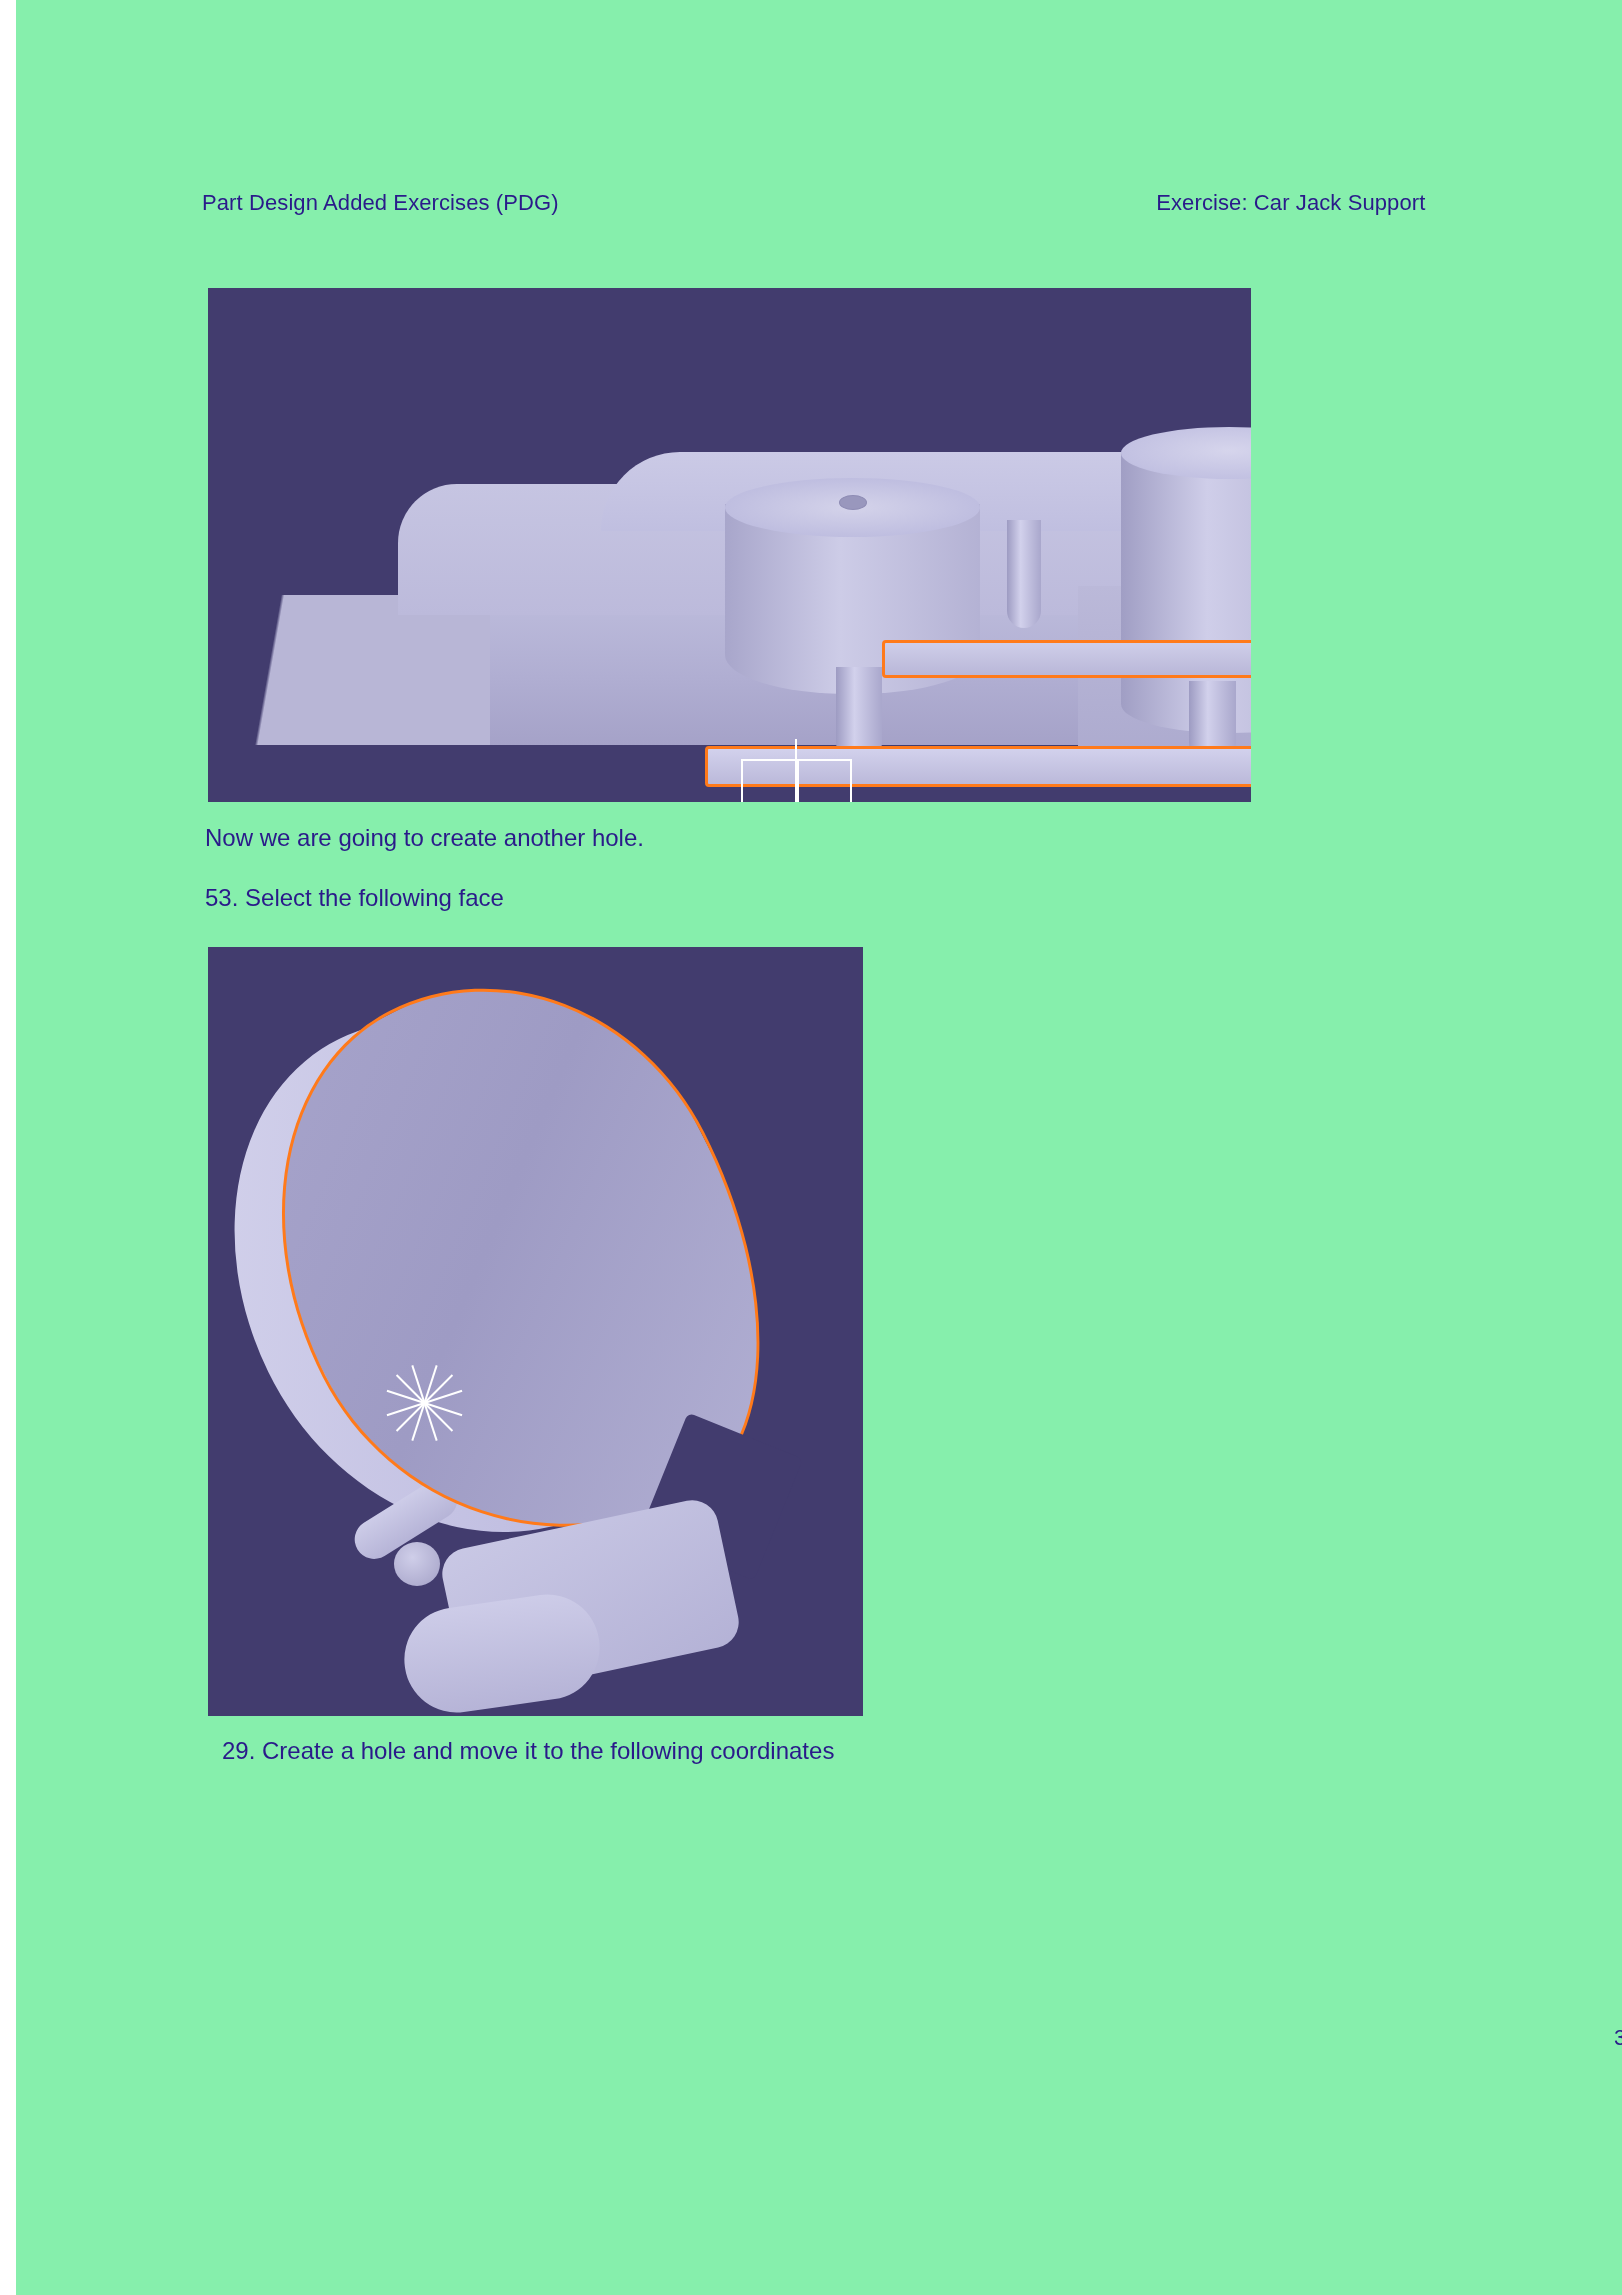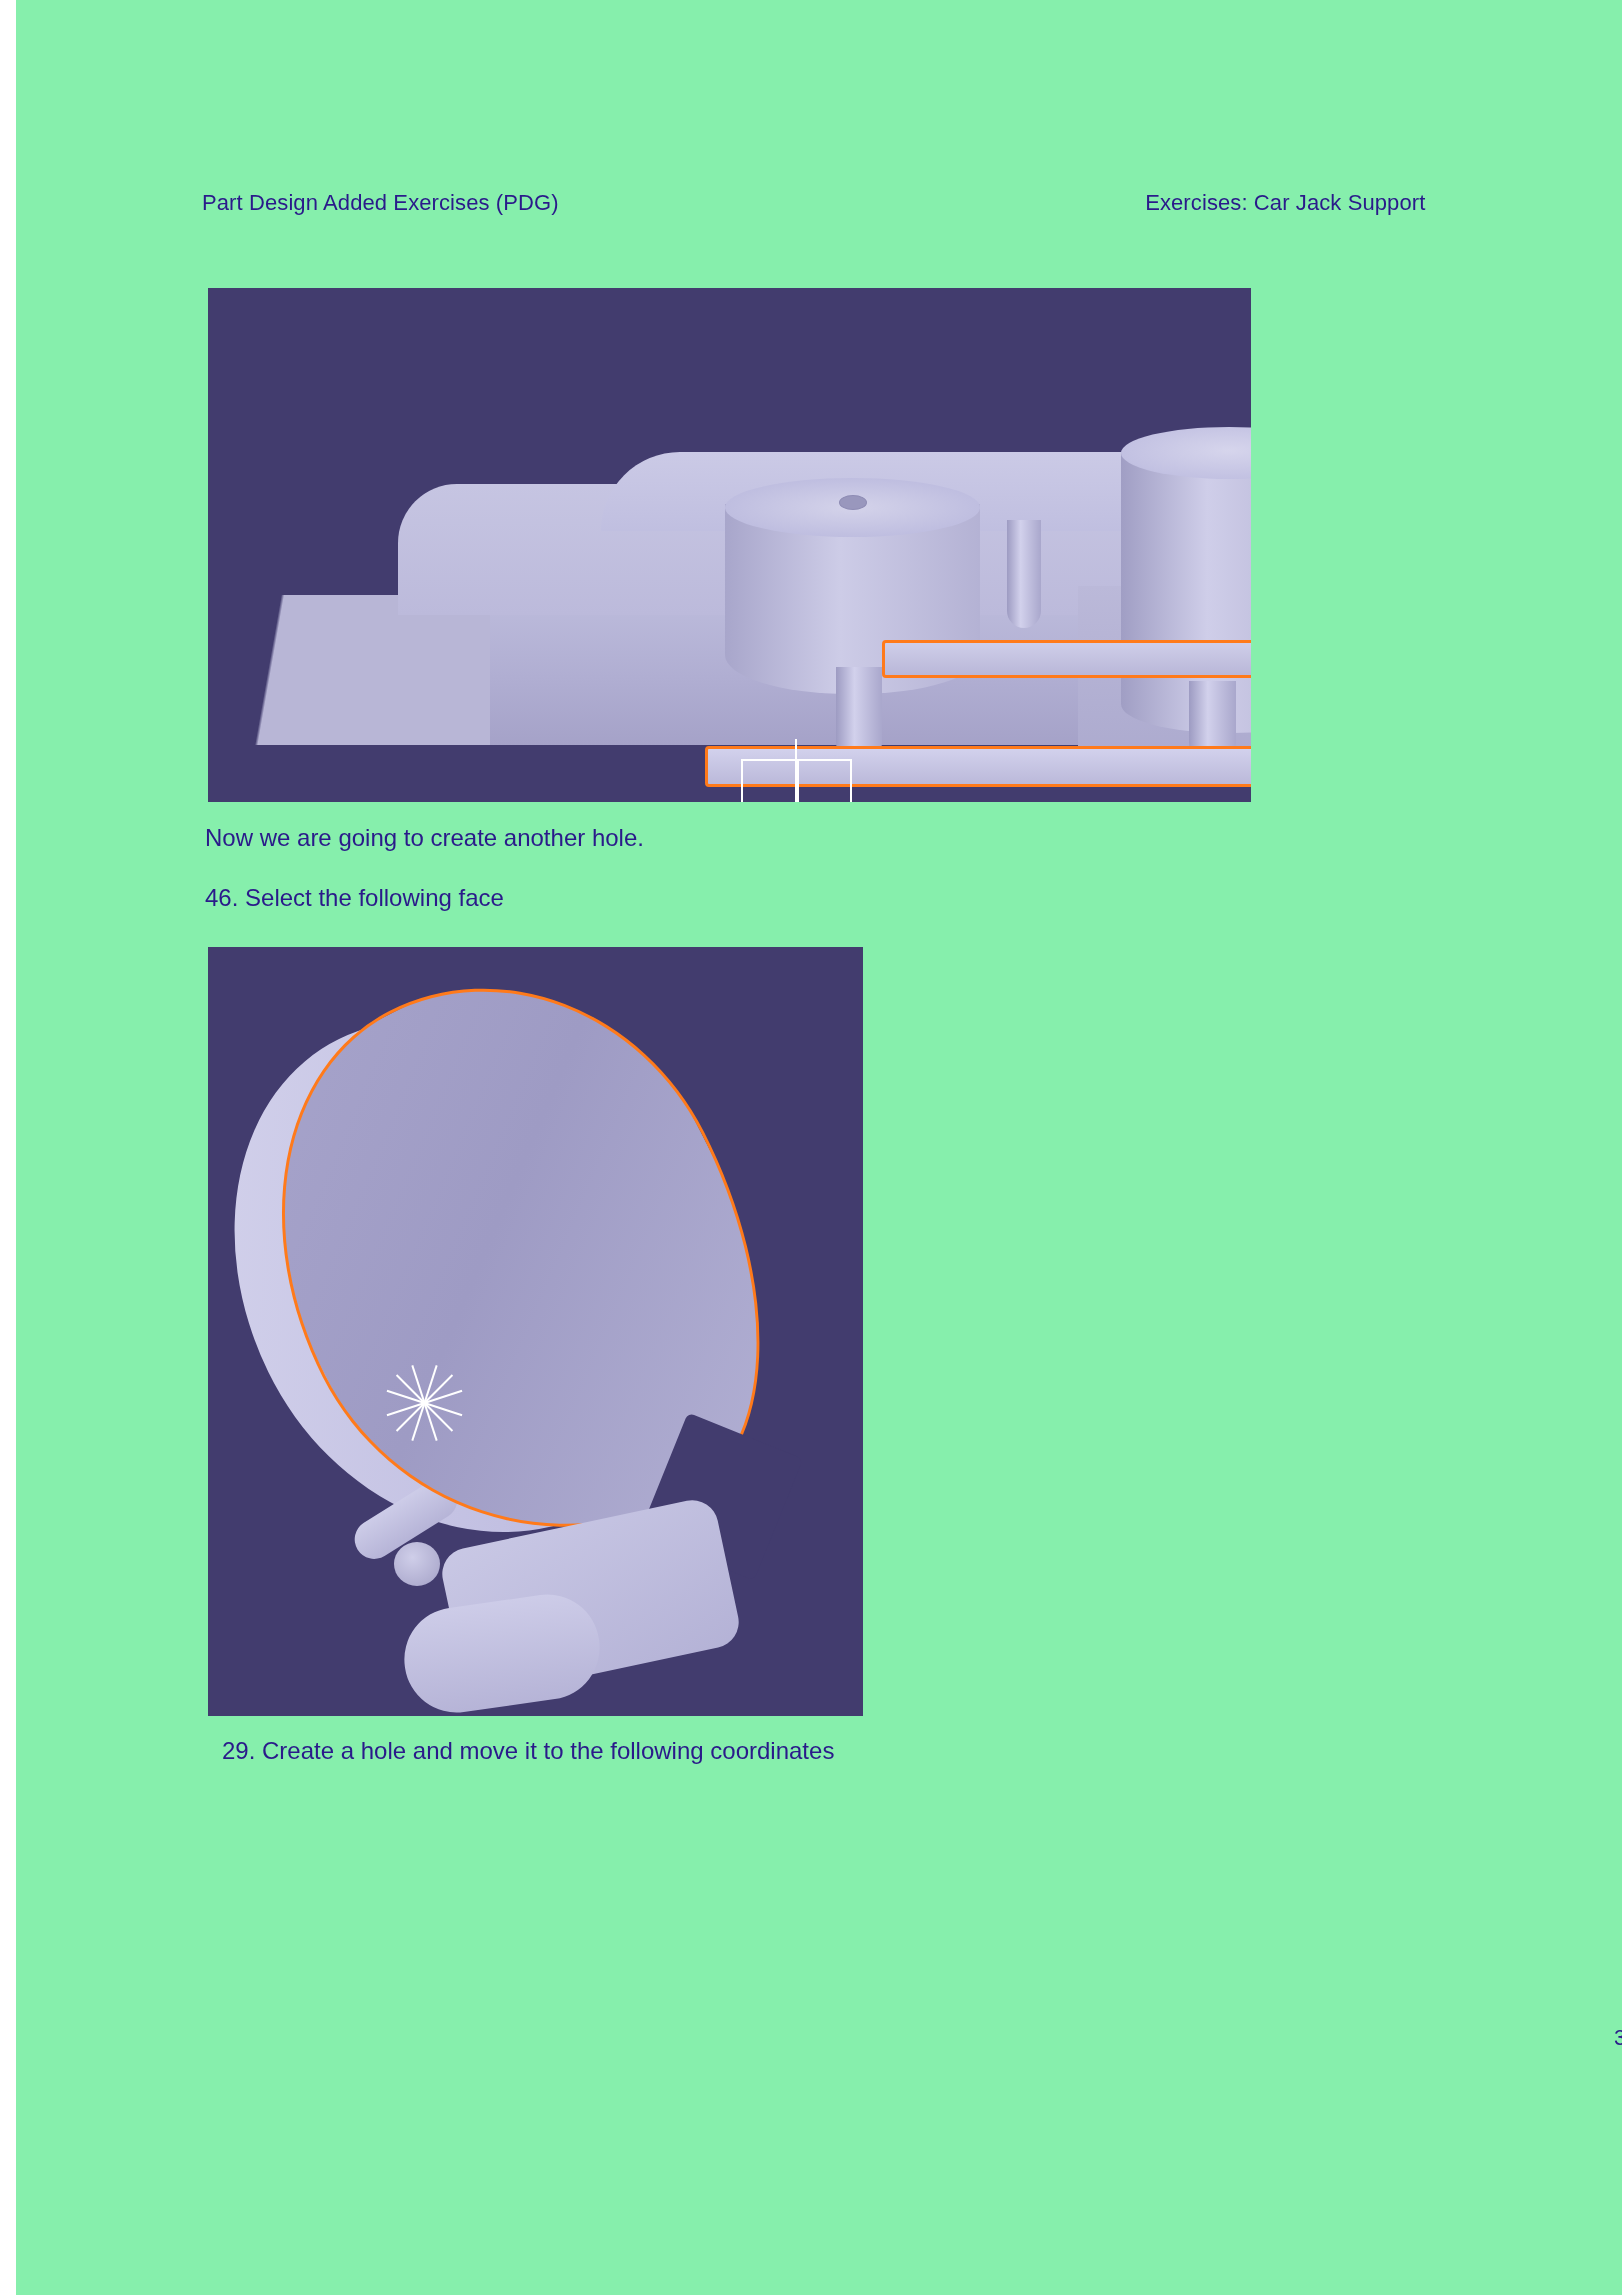--- a/index.html
+++ b/index.html
@@ -234,21 +234,21 @@
   .am5 { transform: rotate(45deg); }
   .am6 { transform: rotate(-45deg); }
 </style>
 </head>
 <body>
 
 <div class="page">
 
   <div class="header">
     <div class="header-left">Part Design Added Exercises (PDG)</div>
-    <div class="header-right">Exercises: Car Jack Support</div>
+    <div class="header-right">Exercise: Car Jack Support</div>
   </div>
 
   <div class="fig1">
     <div class="f1 body-main"></div>
     <div class="f1 body-left-slope"></div>
     <div class="f1 top-plate"></div>
     <div class="f1 top-plate2"></div>
     <div class="f1 col-right-shelf"></div>
 
     <div class="f1 disc-big"></div>
@@ -259,21 +259,21 @@
     <div class="f1 pin-a"></div>
     <div class="f1 slot-upper"></div>
     <div class="f1 pin-b"></div>
     <div class="f1 pin-c"></div>
     <div class="f1 slot-lower"></div>
     <div class="f1 grid-axis"></div>
     <div class="f1 grid-sel"></div>
   </div>
 
   <div class="caption cap-now">Now we are going to create another hole.</div>
-  <div class="caption cap-28">46.  Select the following face</div>
+  <div class="caption cap-28">53.  Select the following face</div>
 
   <div class="fig2">
     <div class="f2 disc-back"></div>
     <div class="f2 rib"></div>
     <div class="f2 disc-face"></div>
     <div class="f2 disc-notch"></div>
     <div class="f2 small-hole"></div>
     <div class="f2 boss-lower"></div>
     <div class="f2 boss-cyl"></div>
     <div class="f2 axes-marker">

